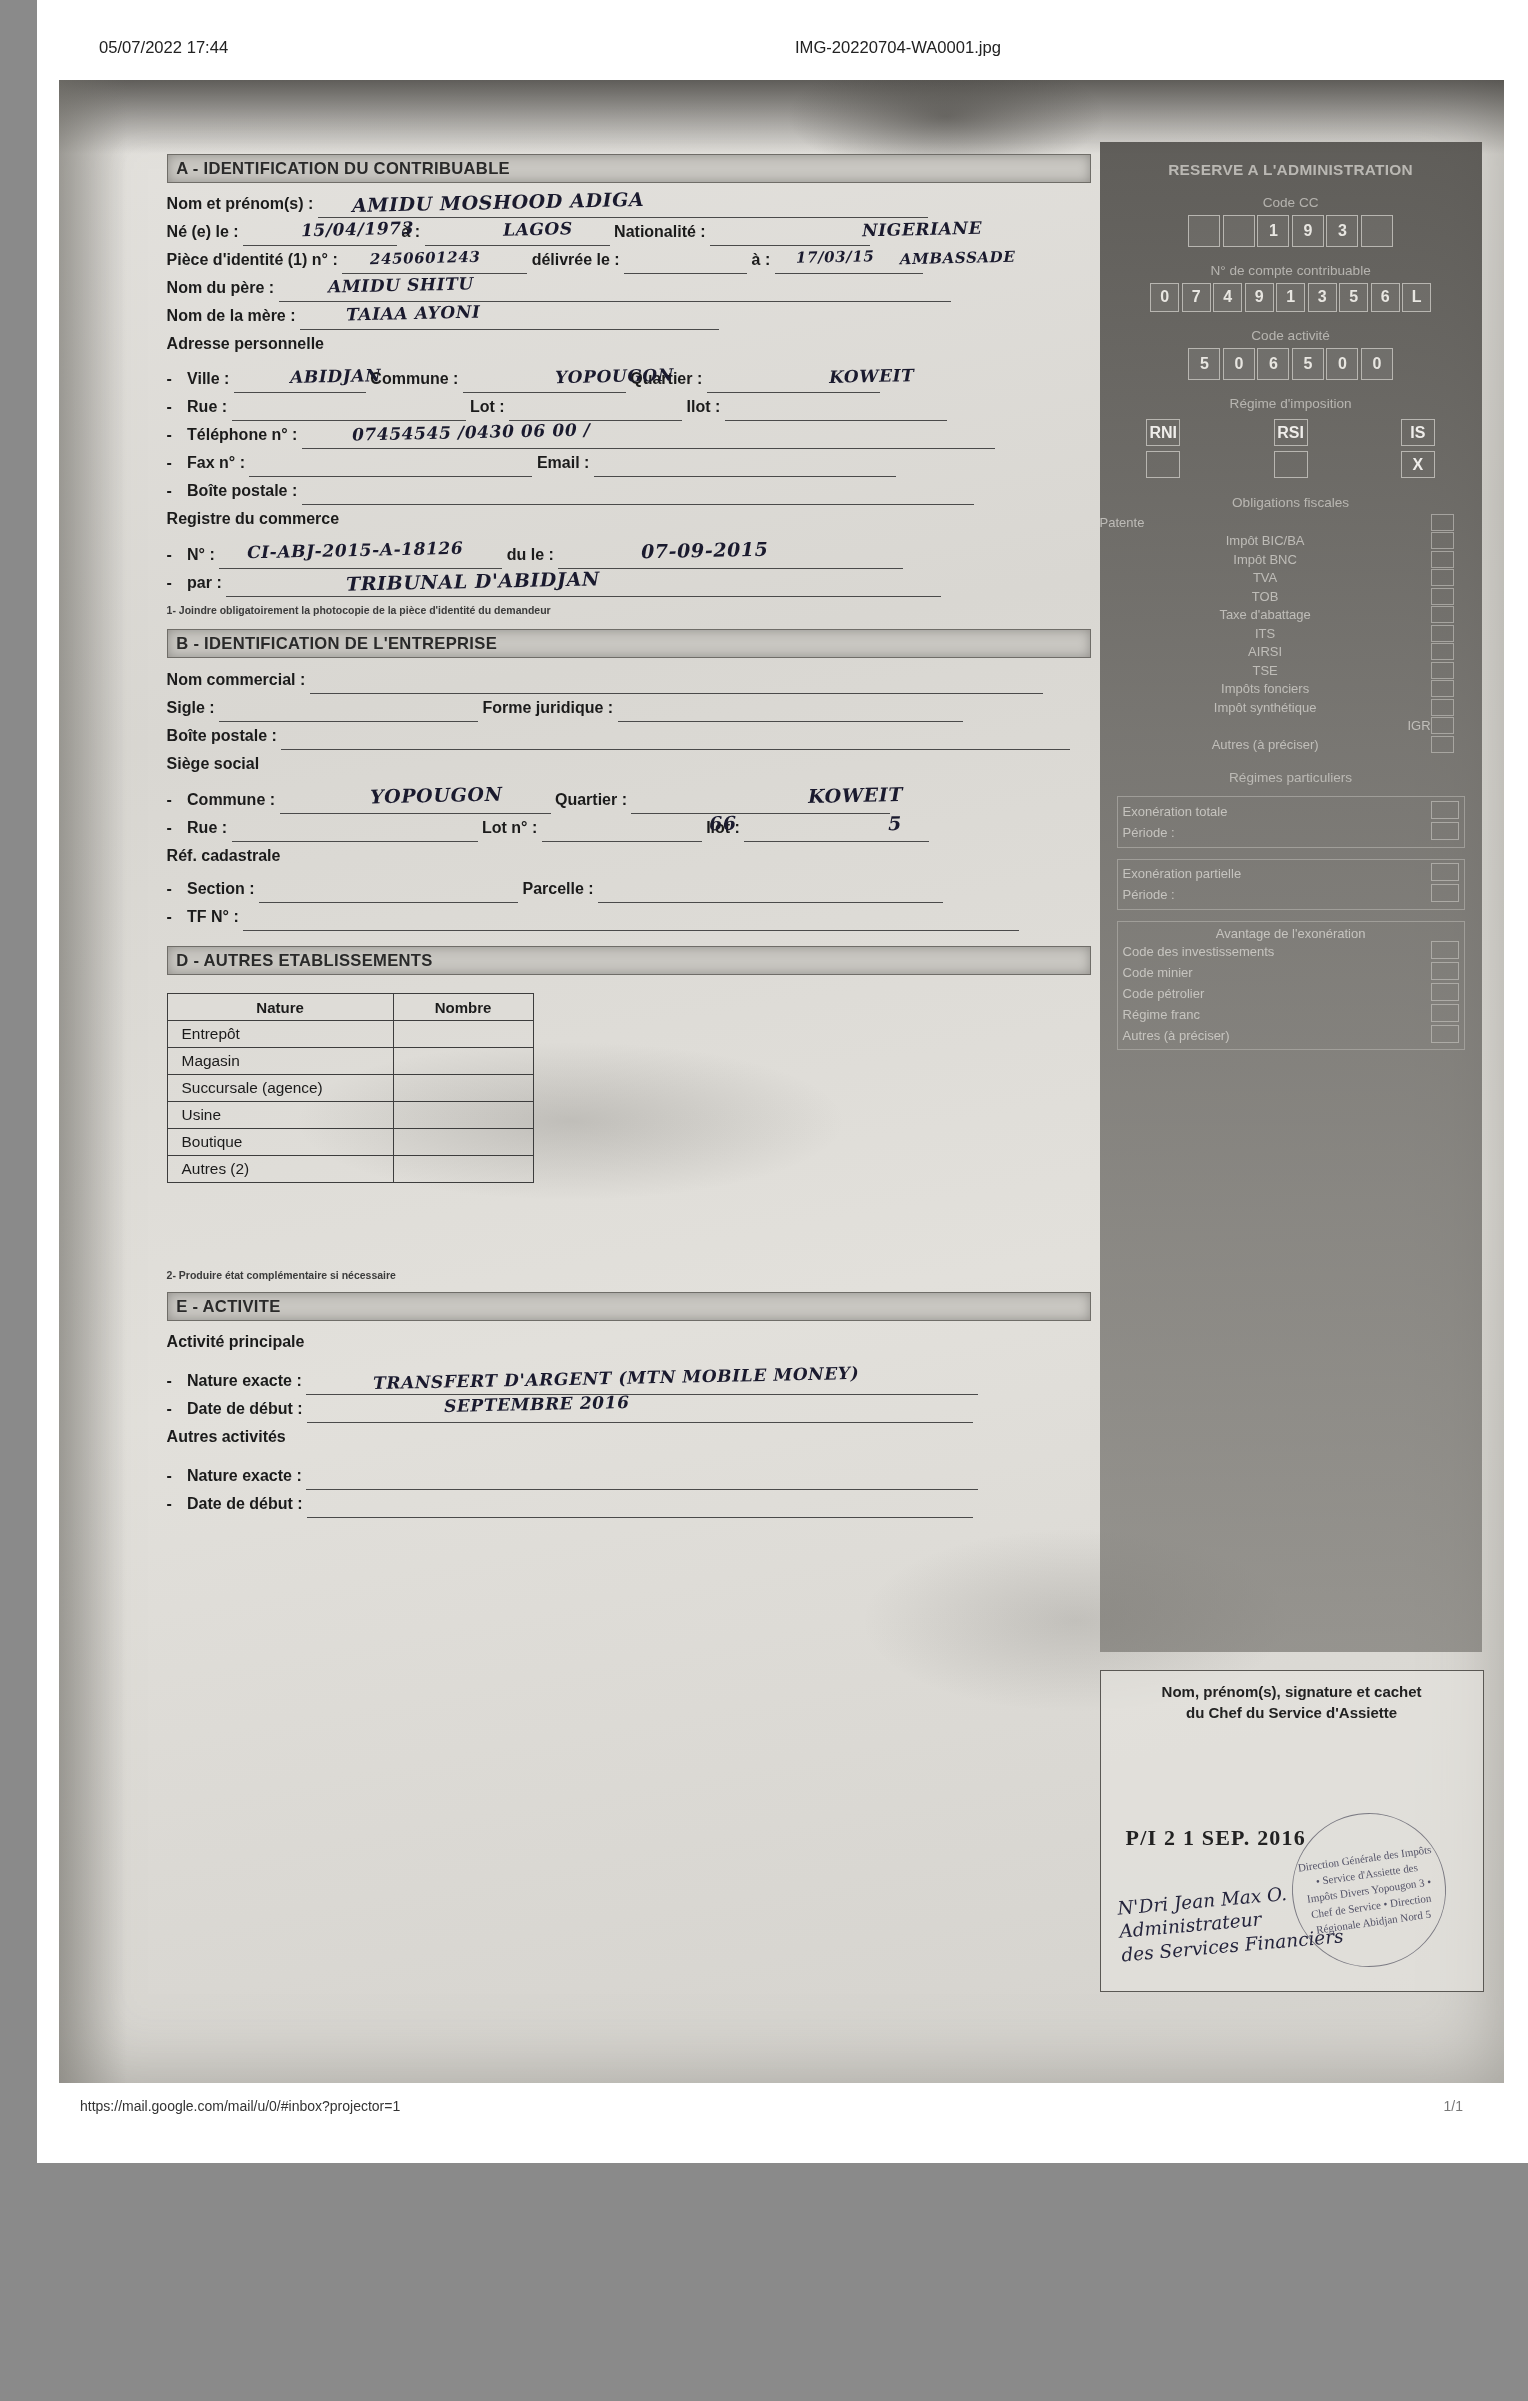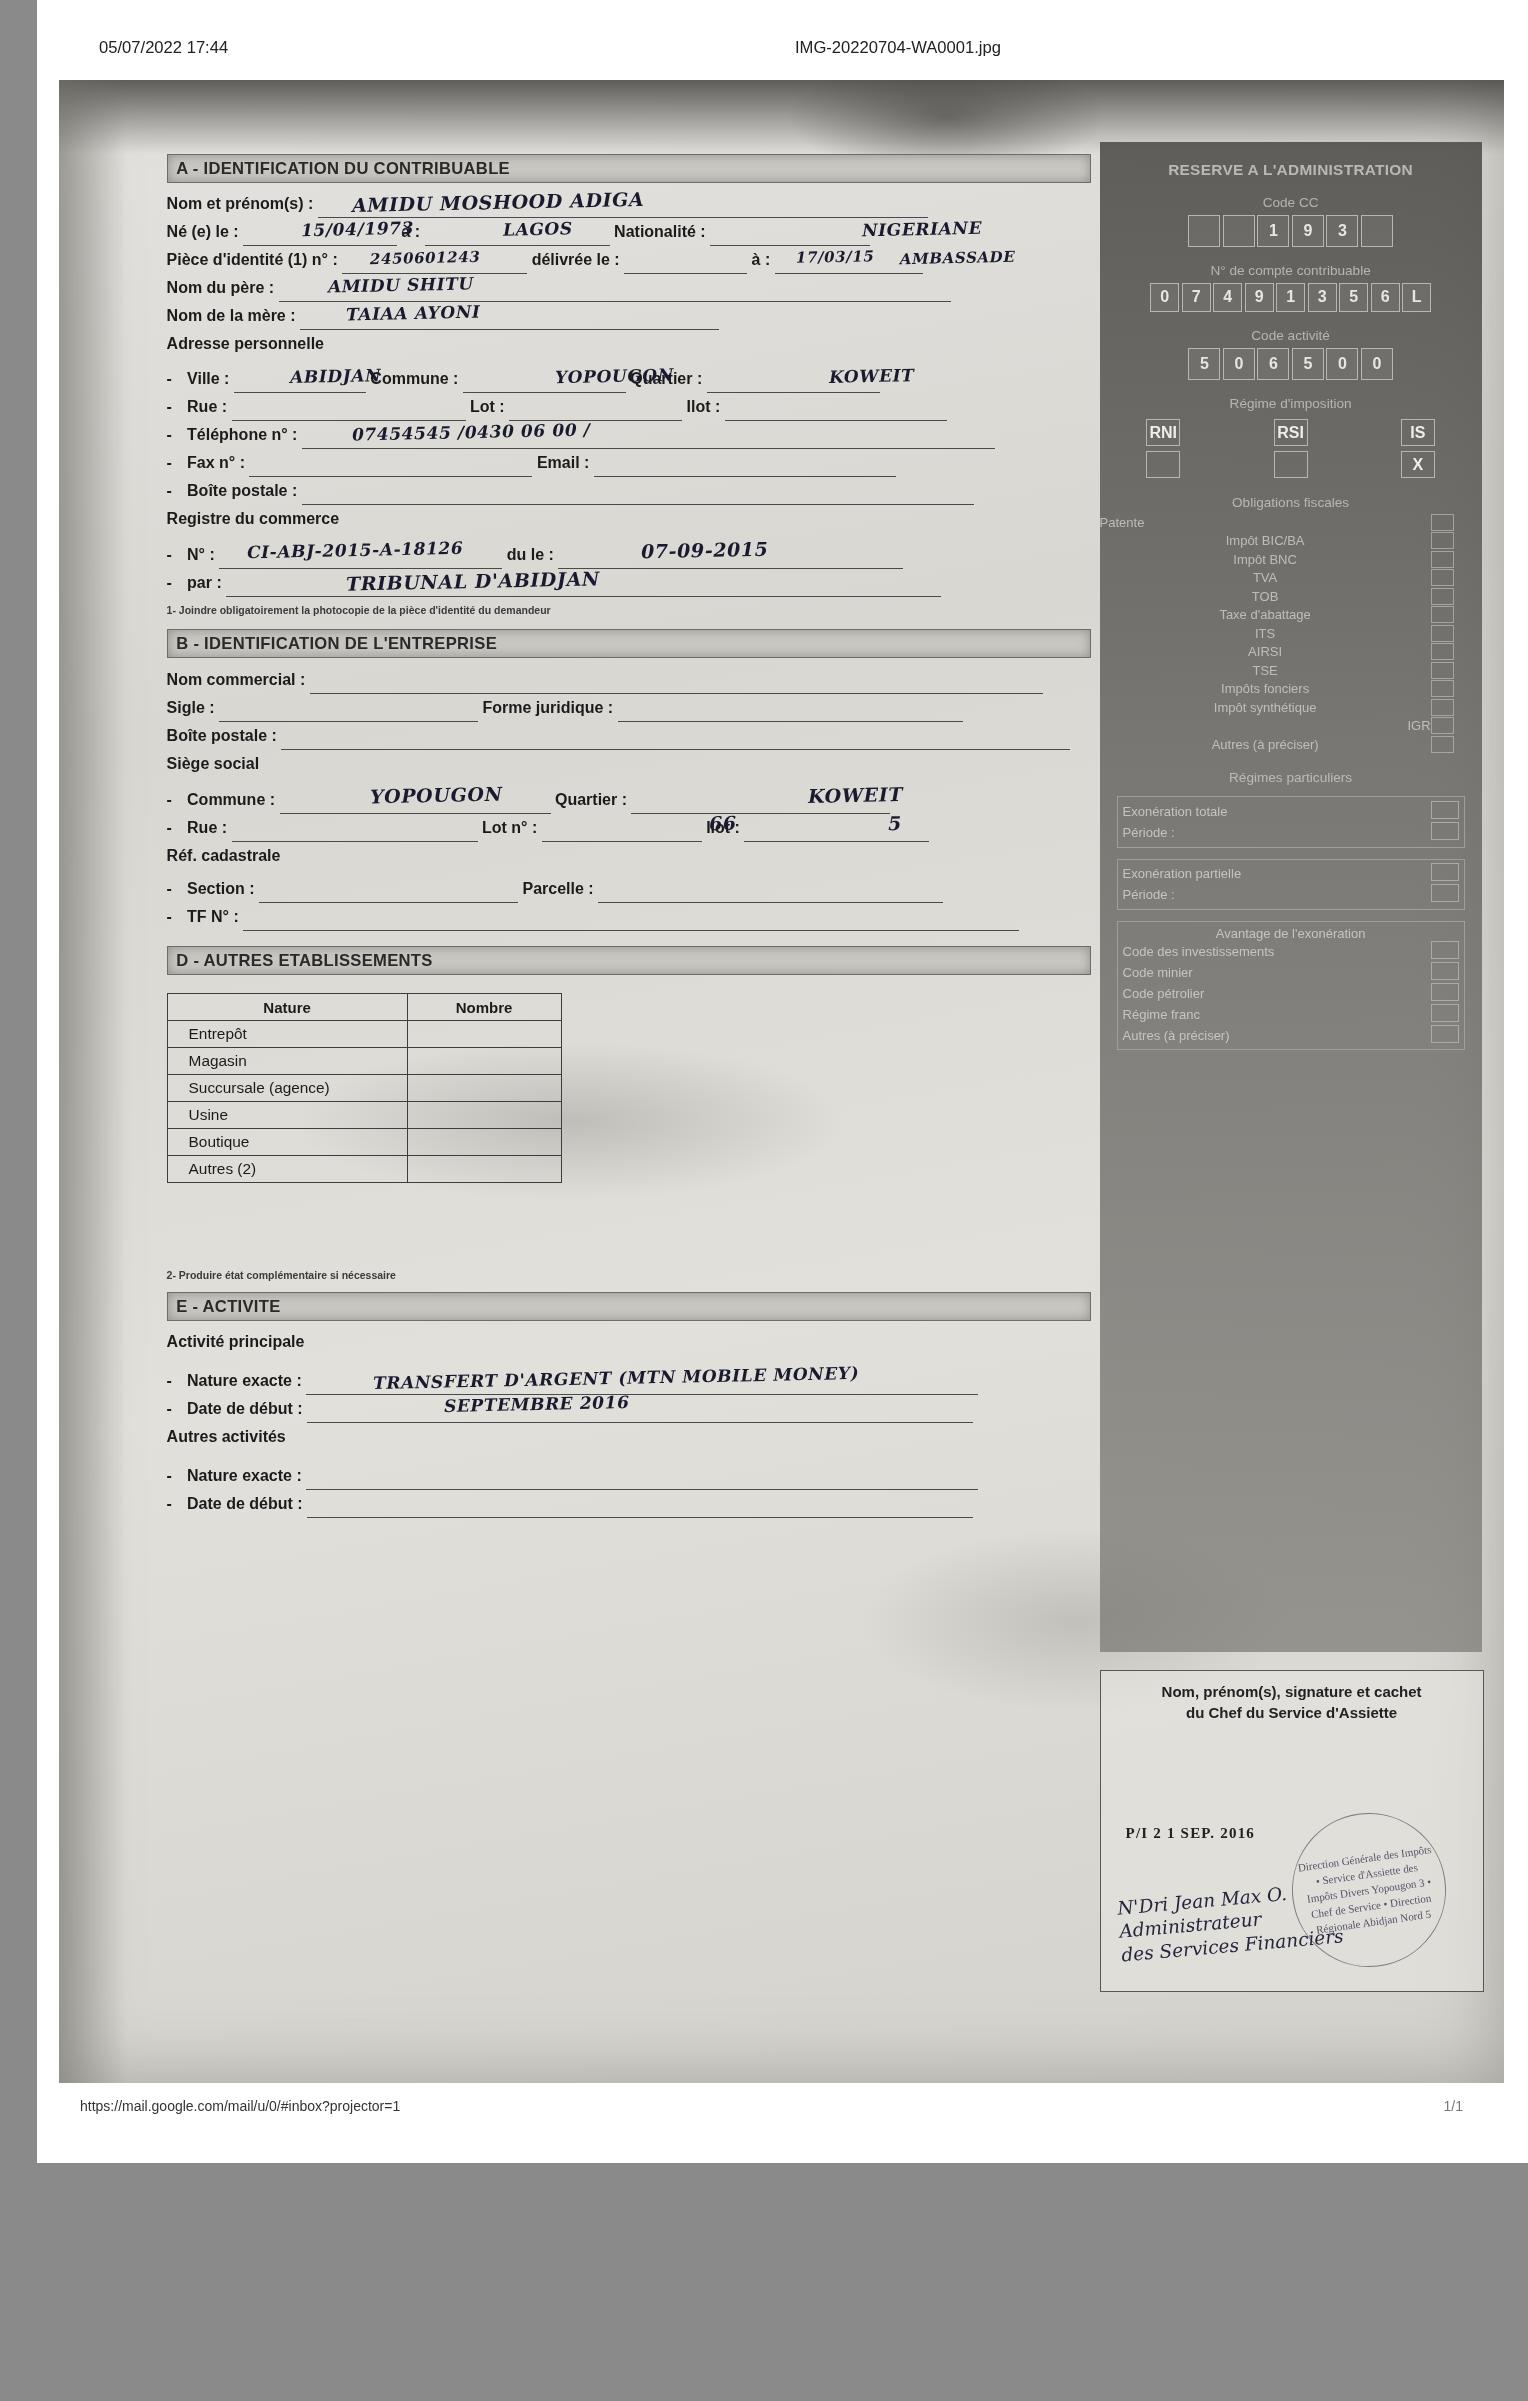--- a/index.html
+++ b/index.html
@@ -146,21 +146,21 @@
   }
 
   
   table.nat {
     border-collapse: collapse;
     font-size: 15.4px;
   }
   table.nat td, table.nat th {
     border: 1.2px solid #3d3d3d;
     height: 26px;
-    padding: 0 21px;
+    padding: 0 14px;
   }
   table.nat th { font-size: 15px; background: #dedcd7; }
   table.loc { border-collapse: collapse; }
   table.loc td { border: 1.2px solid #3d3d3d; height: 26px; width: 394px;}
   table.loc th { border: 1.2px solid #3d3d3d; height: 26px; font-size:15px;}
 
   
   .reserved {
     position: absolute;
     left: 1041px;
@@ -260,21 +260,21 @@
     display:flex;align-items:center;justify-content:center;
     text-align:center;
     line-height: 16px;
     padding: 8.6px;
     box-sizing: border-box;
   }
   .date-stamp {
     position:absolute;
     left: 25px; top: 154px;
     font-family: "Liberation Serif", serif;
-    font-size: 15px;
+    font-size: 22px;
     font-weight: bold;
     color: #222;
     letter-spacing: 1.2px;
   }
   .hsign {
     position:absolute;
     left: 18.5px; top: 216px;
     font-family: "DejaVu Serif", serif;
     font-style: italic;
     font-size: 18.5px;

